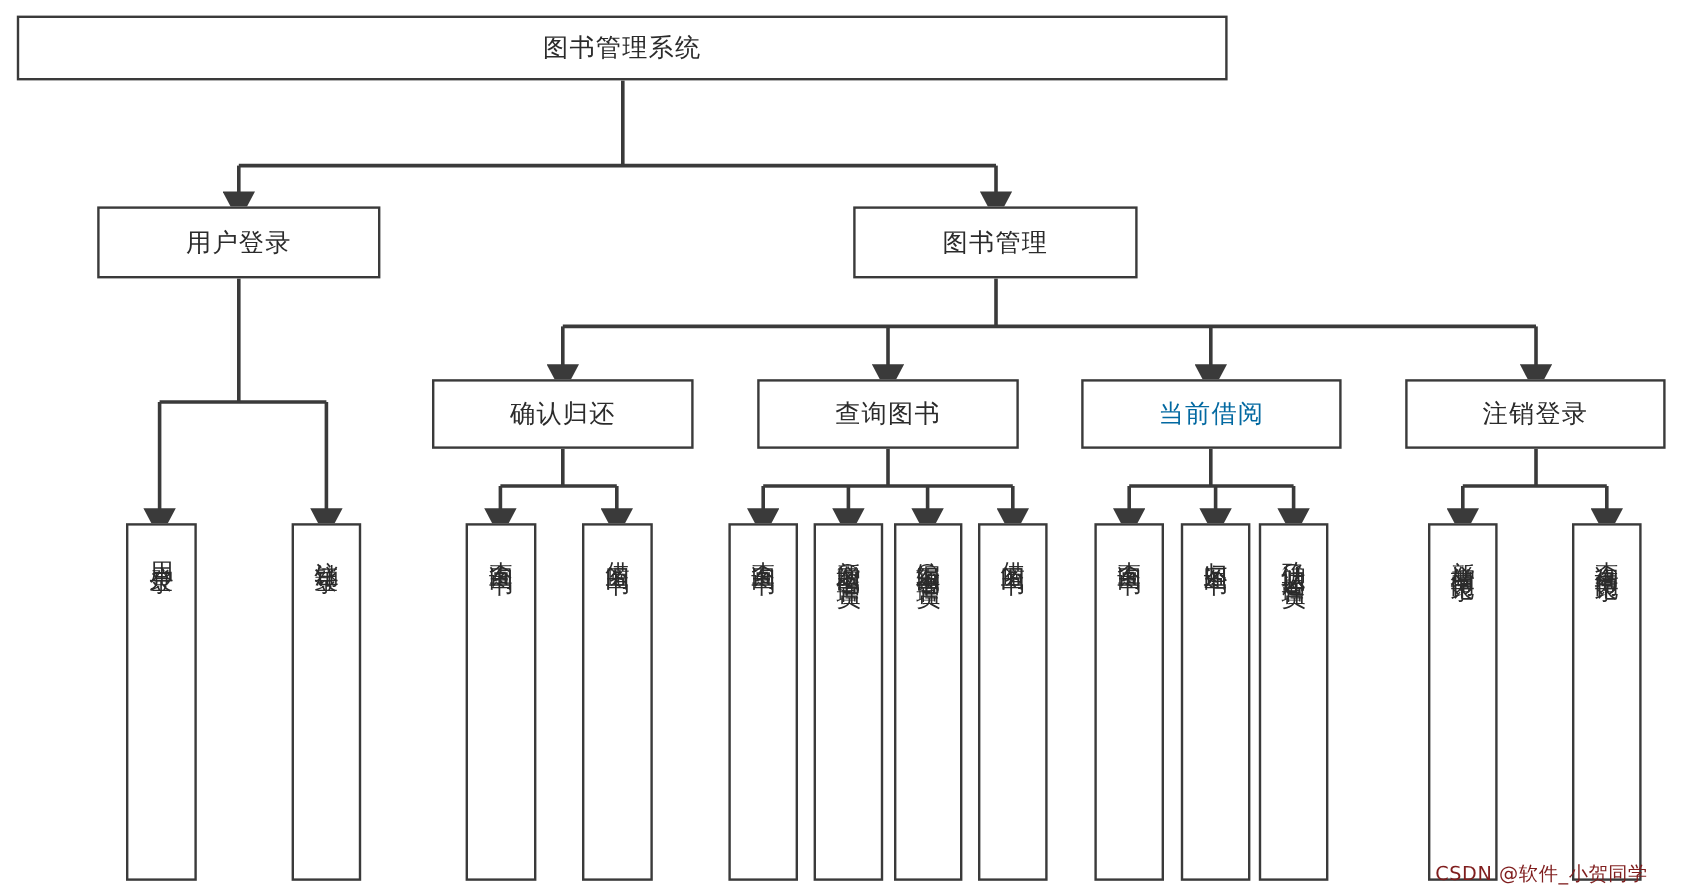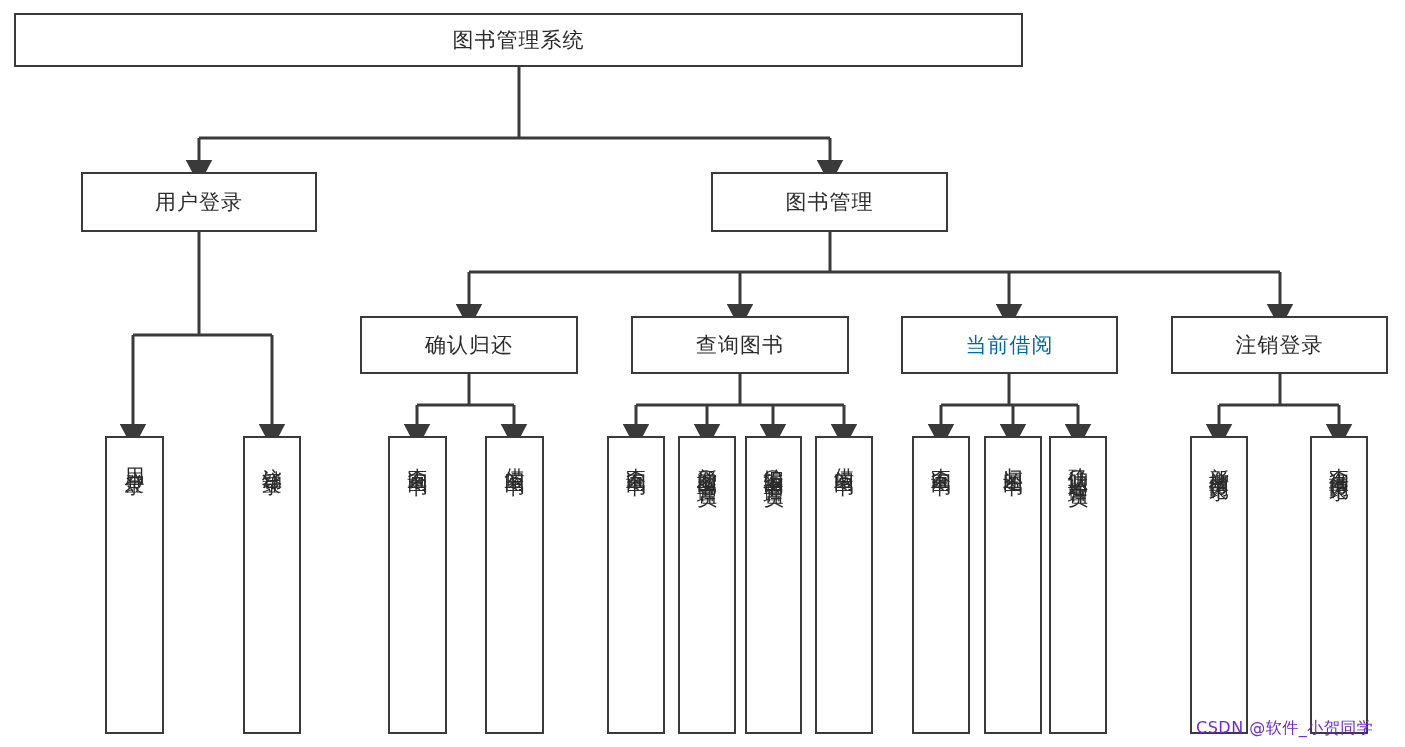--- a/index.html
+++ b/index.html
@@ -174,17 +174,17 @@
   <div class="node vert" id="lf-10" style="left: 1049px; top: 436px; width: 58px; height: 298px; border-color: rgb(58, 58, 58); color: rgb(43, 43, 43);">
     <span class="vlabel">确认归还（管理员）</span>
   </div>
   <div class="node vert" id="lf-11" style="left: 1190px; top: 436px; width: 58px; height: 298px; border-color: rgb(58, 58, 58); color: rgb(43, 43, 43);">
     <span class="vlabel">新增借阅记录</span>
   </div>
   <div class="node vert" id="lf-12" style="left: 1310px; top: 436px; width: 58px; height: 298px; border-color: rgb(58, 58, 58); color: rgb(43, 43, 43);">
     <span class="vlabel">查询借阅记录</span>
   </div>
 
-  <div class="watermark" id="wm" style="left: 1196px; top: 718px; color: #6d28d9;">
+  <div class="watermark" id="wm" style="left: 1196px; top: 718px; color: #7f1d1d;">
     <span>CSDN @软件_小贺同学</span>
   </div>
 
 </div>
 
 </body></html>

